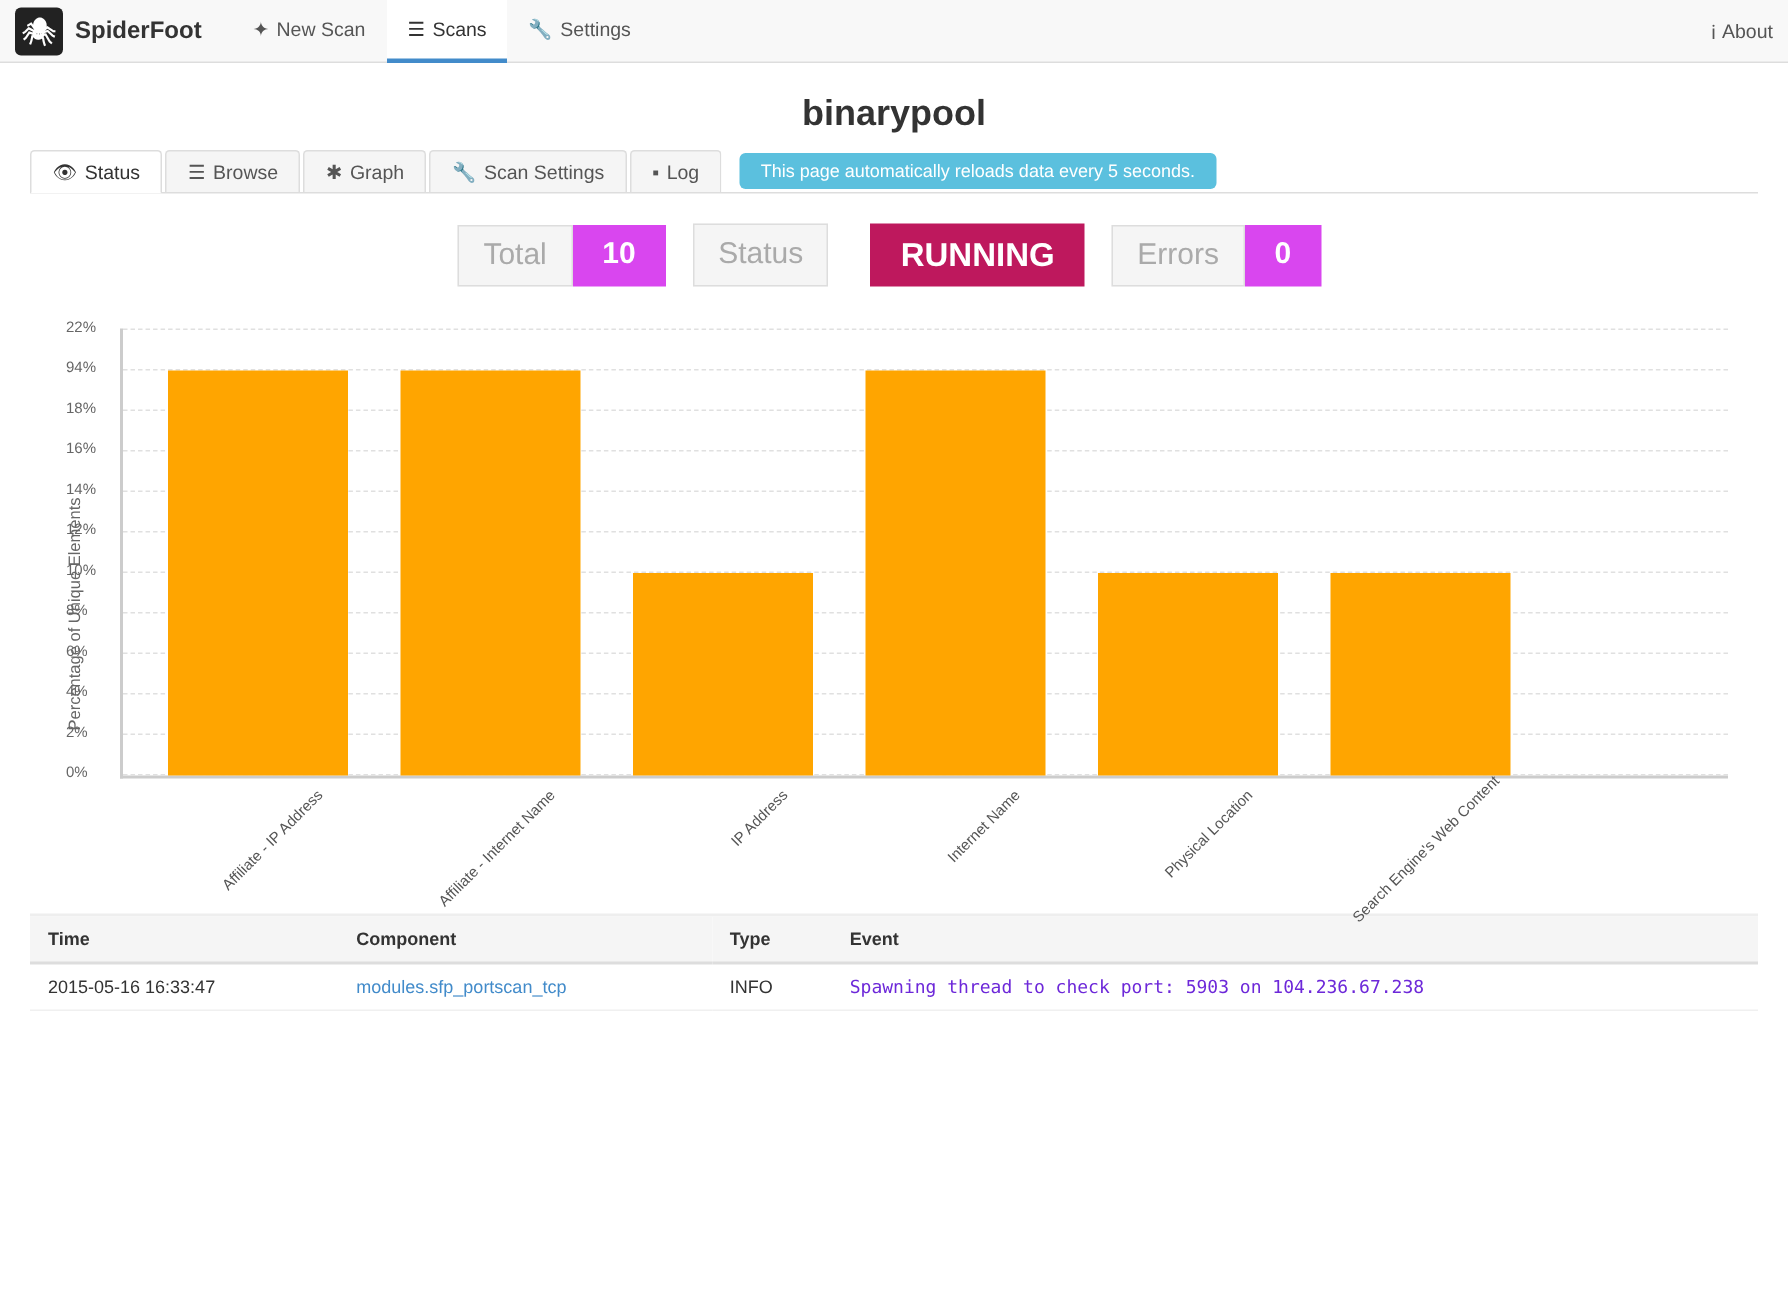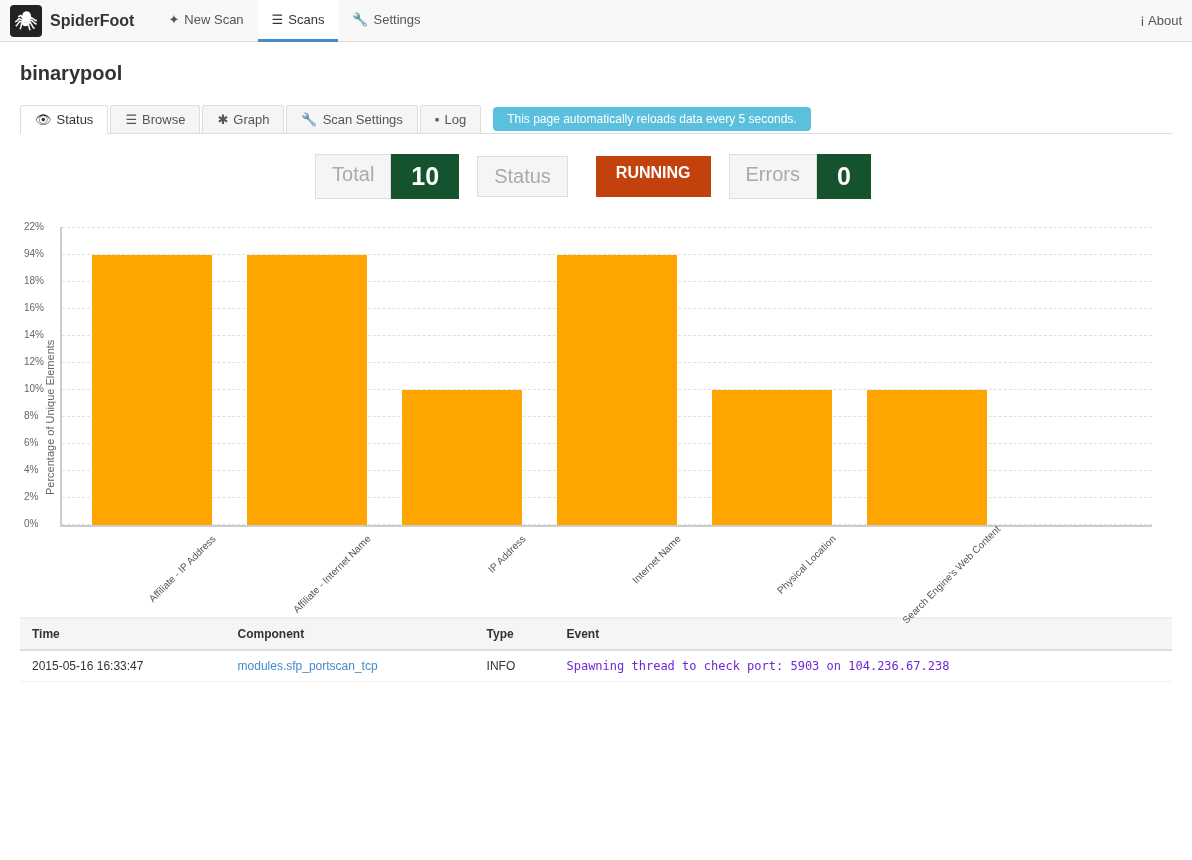--- a/index.html
+++ b/index.html
@@ -67,24 +67,25 @@
       display: flex;
       align-items: center;
       gap: 4px;
     }
 
     
     .content {
       padding: 20px 20px 10px 20px;
     }
     .page-title {
-      font-size: 20px;
+      font-size: 24px;
       font-weight: bold;
       color: #333;
-      margin-bottom: 20px;
+      margin-bottom: 10px;
+      text-align: center;
     }
 
     
     .tabs {
       display: flex;
       align-items: center;
       border-bottom: 1px solid #ddd;
       margin-bottom: 16px;
       gap: 2px;
       flex-wrap: wrap;
@@ -126,29 +127,29 @@
       margin: 20px 0 28px 0;
     }
     .stat-label {
       font-size: 20px;
       color: #aaa;
       padding: 8px 16px;
       background: #f5f5f5;
       border: 1px solid #ddd;
     }
     .stat-value {
-      font-size: 25px;
+      font-size: 20px;
       font-weight: bold;
       color: #fff;
       padding: 8px 20px;
-      background: #14532d;
+      background: #d946ef;
     }
     .stat-value.running {
-      background: #c2410c;
-      font-size: 16px;
+      background: #be185d;
+      font-size: 22px;
       margin-left: 28px;
     }
     .stat-group {
       display: flex;
       align-items: stretch;
       margin-right: 6px;
     }
 
     
     .log-section {
@@ -203,20 +204,21 @@
       position: relative;
     }
     .chart-grid {
       position: relative;
       height: 300px;
       border-left: 2px solid #ccc;
       border-bottom: 2px solid #ccc;
       margin-bottom: 0;
       display: flex;
       align-items: flex-end;
+      margin-left: 20px;
     }
     .grid-lines {
       position: absolute;
       top: 0; left: 0; right: 0; bottom: 0;
       display: flex;
       flex-direction: column;
       justify-content: space-between;
     }
     .grid-line {
       border-top: 1px dashed #e0e0e0;

